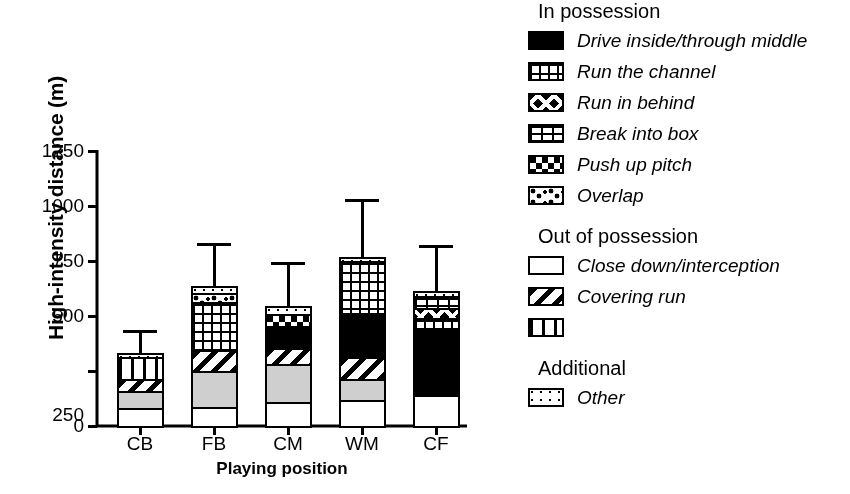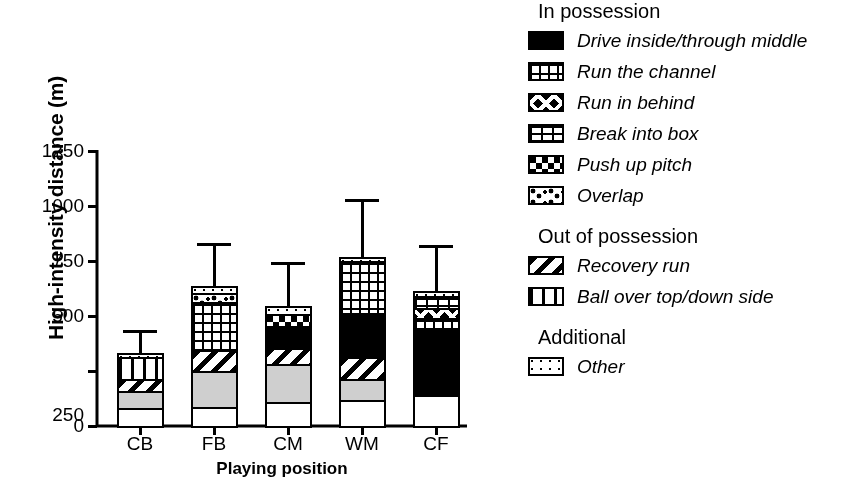--- a/index.html
+++ b/index.html
@@ -236,26 +236,29 @@
         <span class="swatch p-check"></span>
         <span class="leg-text">Push up pitch</span>
       </div>
       <div class="leg-row">
         <span class="swatch p-overlap"></span>
         <span class="leg-text">Overlap</span>
       </div>
       <div class="gap"></div>
       <div class="leg-head">Out of possession</div>
       <div class="leg-row">
+        <span class="swatch p-white"></span>
+        <span class="leg-text">Close down/interception</span>
+      </div>
+      <div class="leg-row">
         <span class="swatch p-diag"></span>
-        <span class="leg-text">Recovery run</span>
+        <span class="leg-text">Covering run</span>
       </div>
       <div class="leg-row">
         <span class="swatch p-vert"></span>
-        <span class="leg-text">Ball over top/down side</span>
       </div>
       <div class="gap"></div>
       <div class="leg-head">Additional</div>
       <div class="leg-row">
         <span class="swatch p-dots"></span>
         <span class="leg-text">Other</span>
       </div>
     </div>
 
 </div>

